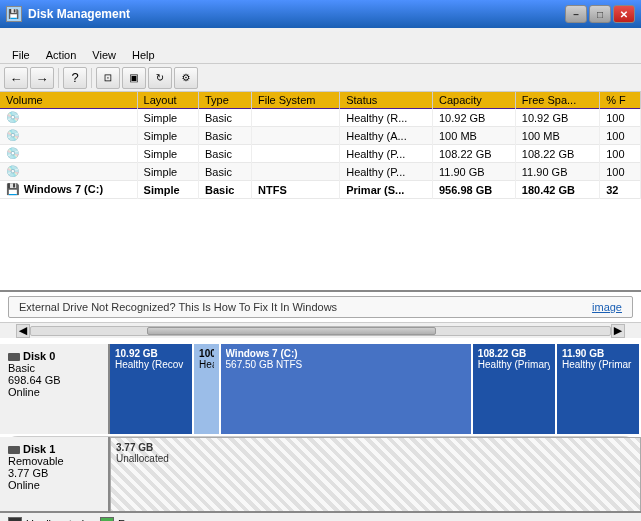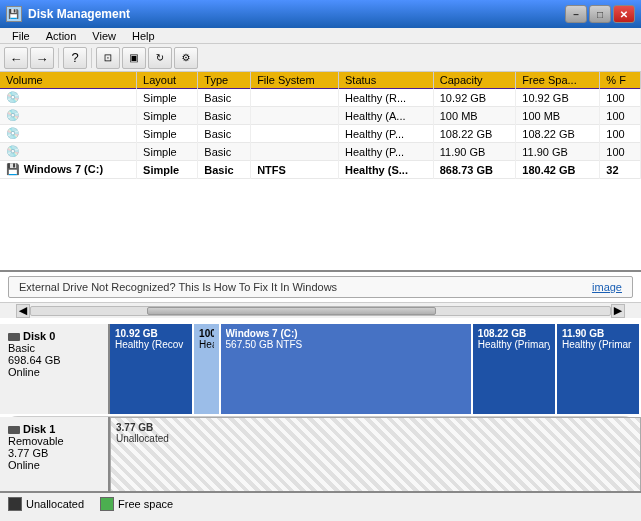--- a/index.html
+++ b/index.html
@@ -43,22 +43,22 @@
       display: flex; align-items: center; justify-content: center;
       cursor: pointer; color: #333;
     }
     .title-btn.close { background: linear-gradient(to bottom, #e8504a, #c0201a); color: white; }
 
     
     .menu-bar {
       background: #f0f0f0;
       border-bottom: 1px solid #ccc;
       display: flex;
-      align-items: flex-start;
-      height: 16px;
+      align-items: flex-end;
+      height: 36px;
       padding: 0 4px;
     }
     .menu-item {
       padding: 2px 8px;
       cursor: pointer;
       font-size: 11px;
     }
 
     
     .toolbar {
@@ -333,22 +333,22 @@
     <td>Healthy (P...</td>
     <td>11.90 GB</td>
     <td>11.90 GB</td>
     <td>100</td>
   </tr>
           <tr style="font-weight: bold;">
     <td><span style="margin-right:4px;">💾</span>Windows 7 (C:)</td>
     <td>Simple</td>
     <td>Basic</td>
     <td>NTFS</td>
-    <td>Healthy (S...</td>
-    <td>868.73 GB</td>
+    <td>Primar (S...</td>
+    <td>956.98 GB</td>
     <td>180.42 GB</td>
     <td>32</td>
   </tr>
         </tbody>
     </table>
   </div>
 
   <div class="ad-banner">
     <span>External Drive Not Recognized? This Is How To Fix It In Windows</span>
     <span style="color:#1a5fb4; text-decoration:underline; cursor:pointer;">image</span>

